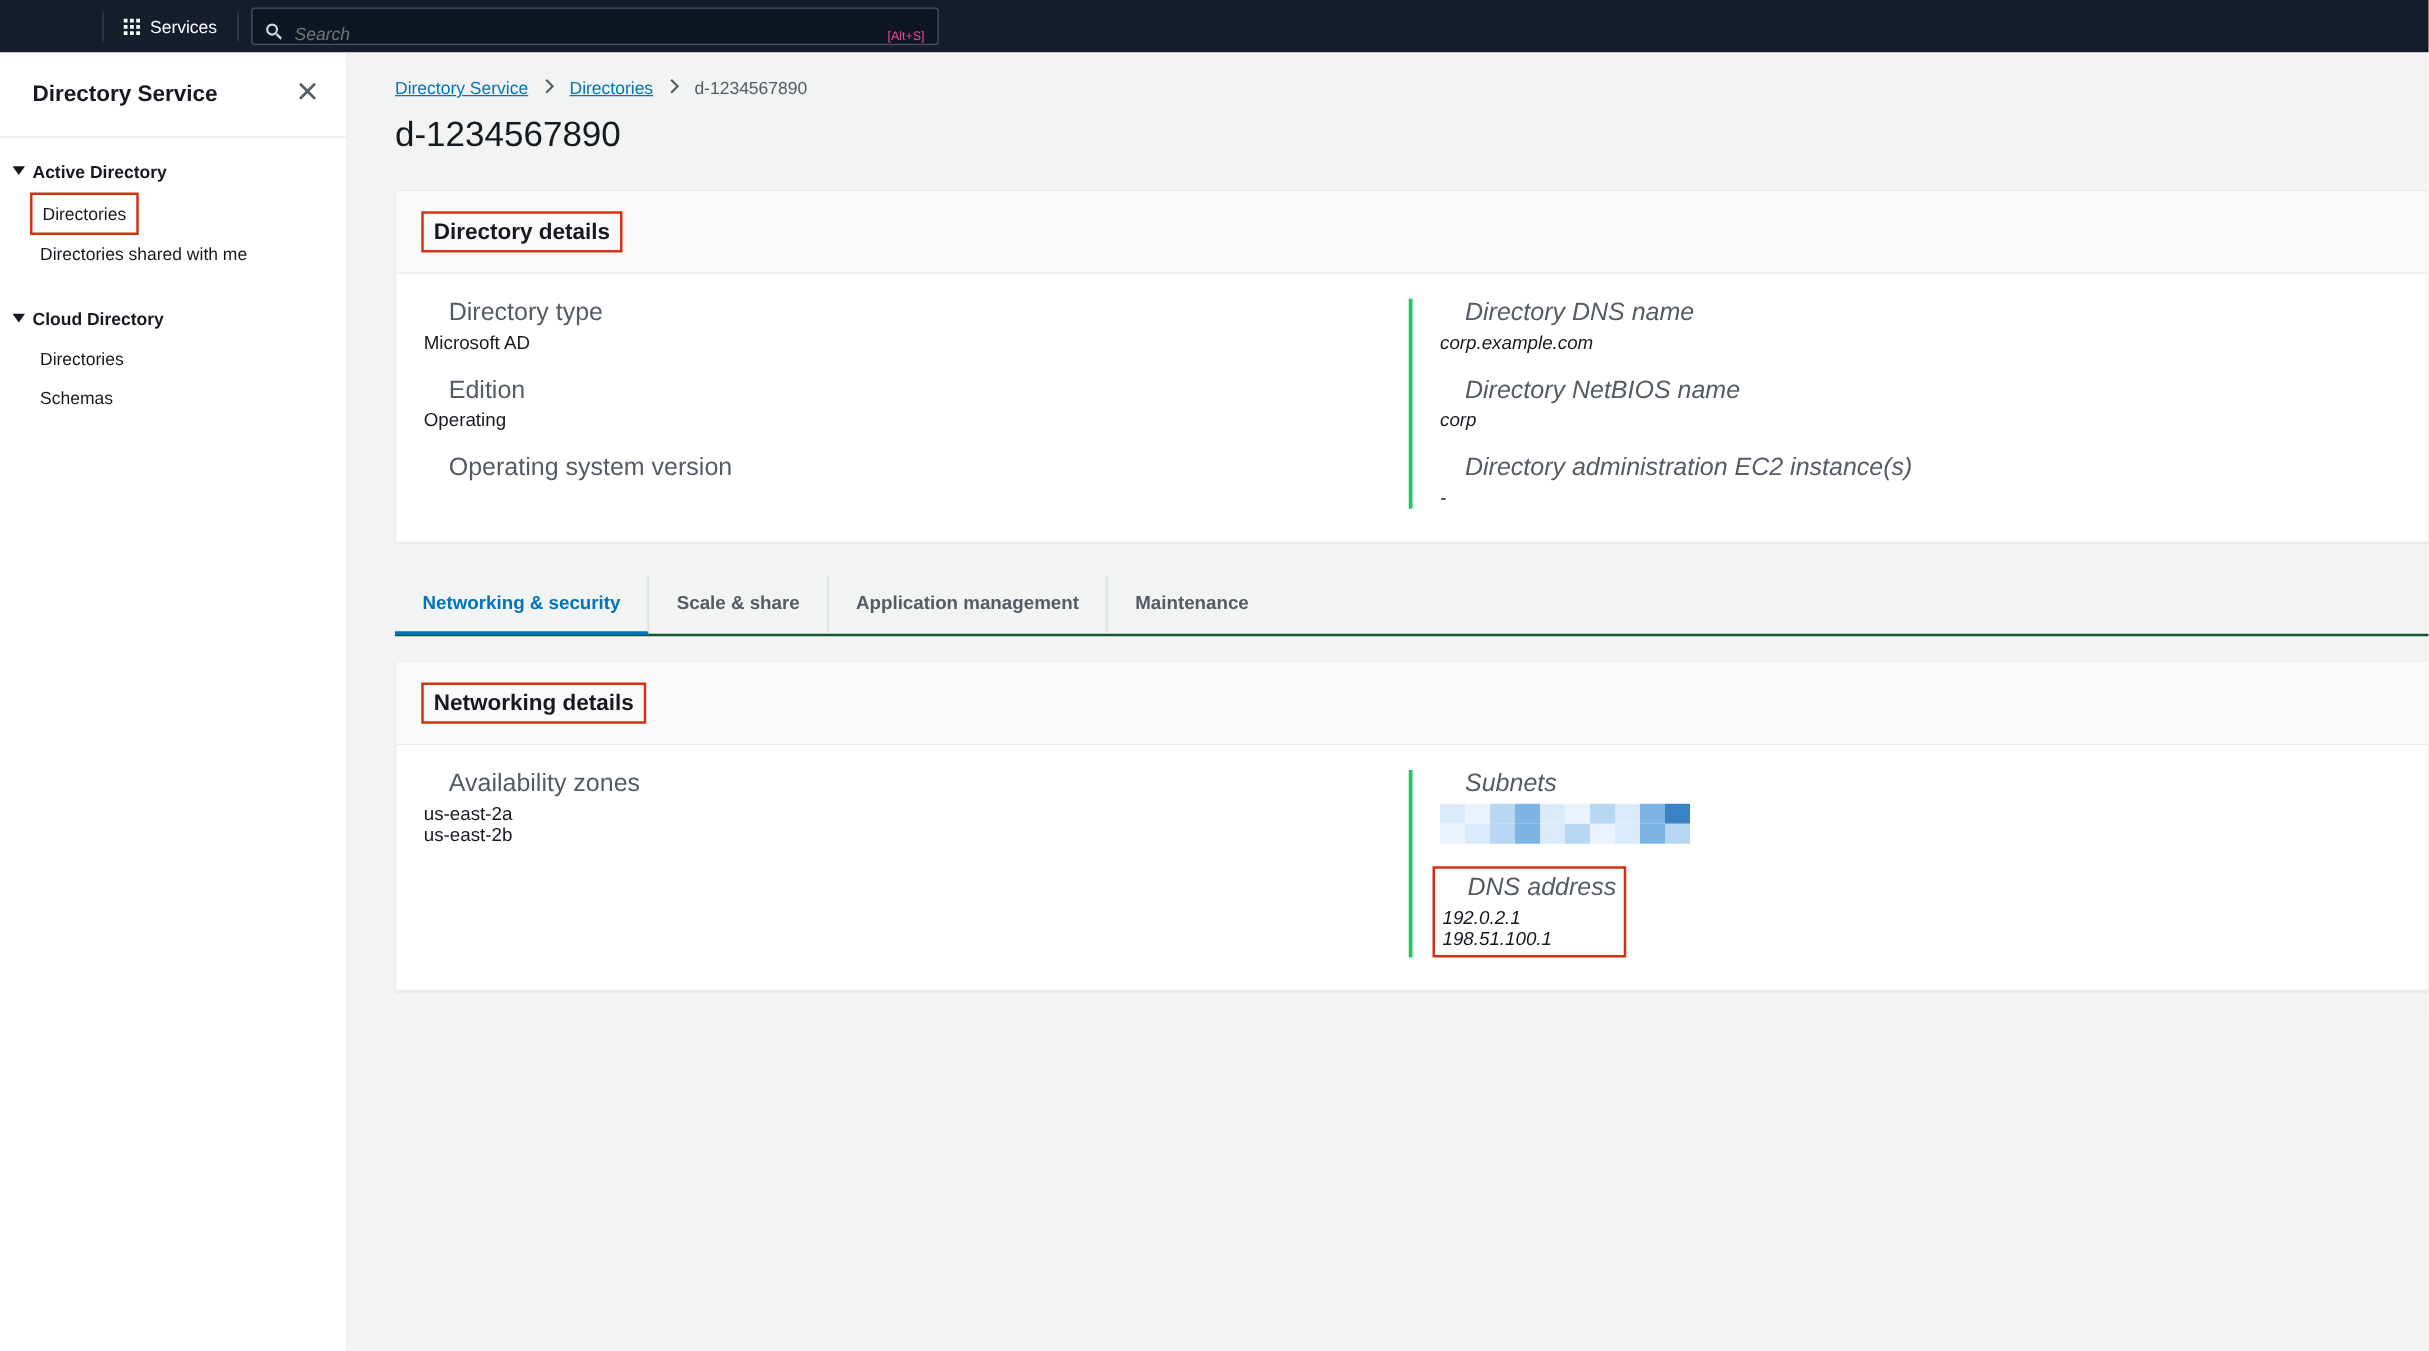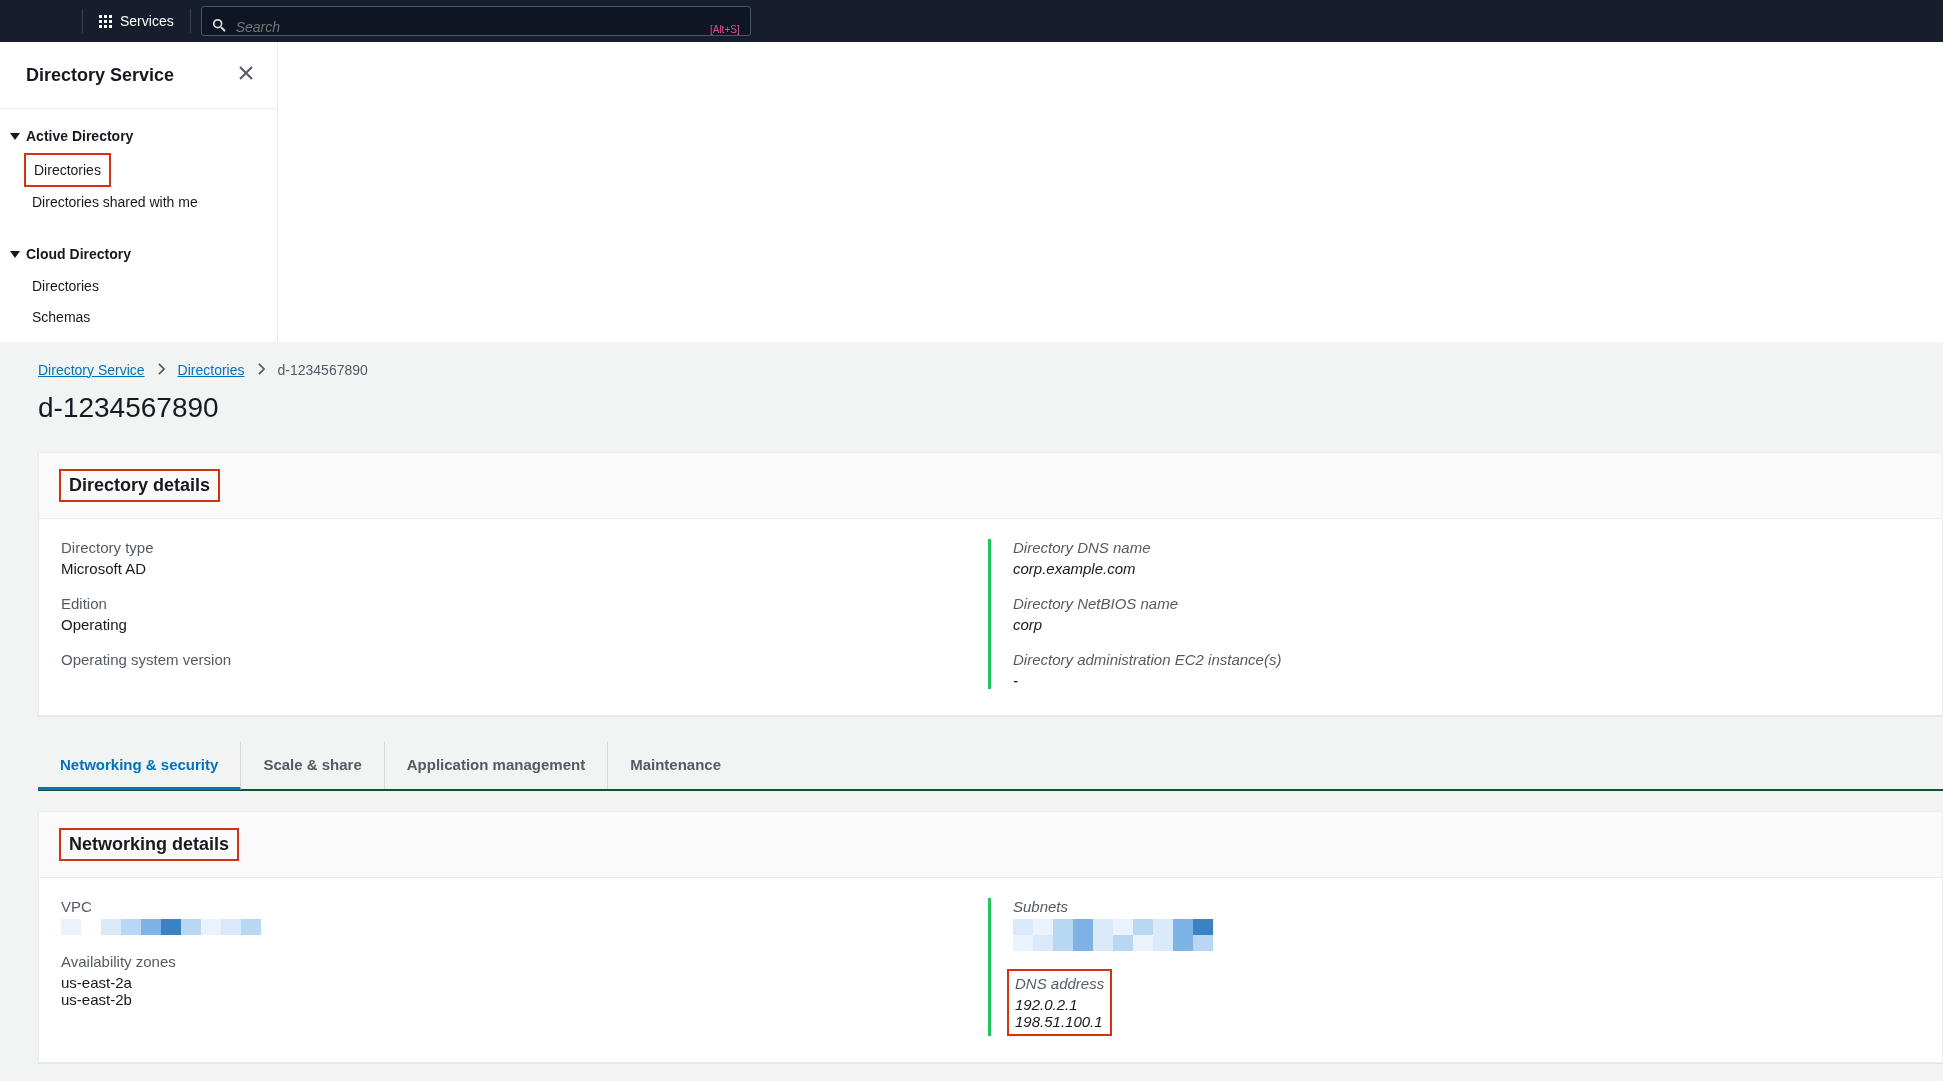--- a/index.html
+++ b/index.html
@@ -27,21 +27,21 @@
       height: 30px; width: 550px; padding: 0 10px; gap: 10px;
     }
     .searchbox input {
       background: transparent; border: none; outline: none;
       color: #d5dbdb; flex: 1; font-size: 14px; font-style: italic;
     }
     .searchbox .kbd { color: #ec4899; font-size: 10px; font-style: normal; }
     .search-icon svg { width: 14px; height: 14px; fill: #d5dbdb; }
 
     
-    .shell { display: flex; height: calc(100% - 42px); flex-direction: column; }
+    .shell { display: flex; height: calc(100% - 42px); }
     .sidebar { width: 278px; border-right: 1px solid #e9ebed; background: #ffffff; }
     .sidebar-header {
       display: flex; align-items: center; justify-content: space-between;
       padding: 20px 20px 20px 26px; border-bottom: 1px solid #e9ebed;
     }
     .sidebar-header h2 { font-size: 18px; font-weight: 700; }
     .close-x svg { width: 14px; height: 14px; stroke: #545b64; stroke-width: 2; fill: none; }
     .close-x { cursor: pointer; padding: 4px; }
 
     .sidebar-section { padding: 14px 10px 6px 10px; }
@@ -69,21 +69,21 @@
       box-shadow: 0 1px 1px rgba(0,0,0,0.05);
     }
     .panel-header { padding: 16px 20px; background: #fafafa; border-bottom: 1px solid #e9ebed; }
     .panel-header .title-box { display: inline-block; padding: 4px 8px; }
     .panel-header .title-box.highlight { border: 2px solid #d13212; }
     .panel-header h3 { font-size: 18px; font-weight: 700; color: #16191f; }
     .panel-body { padding: 20px 22px 26px 22px; display: flex; gap: 20px; }
     .col { flex: 1; }
     .col + .col { border-left: 3px solid #22c55e; padding-left: 22px; font-style: italic; }
     .field { margin-bottom: 18px; }
-    .field .lbl { font-size: 15px; color: #545b64; margin-bottom: 4px; }
+    .field .lbl { font-size: 20px; color: #545b64; margin-bottom: 4px; margin-left: 20px; }
     .field .val { font-size: 15px; color: #16191f; }
     .field .val span { display: block; }
     .field.highlight { border: 2px solid #d13212; padding: 4px 6px; margin-left: -6px; display: inline-block; }
 
     
     .tabs {
       display: flex; align-items: stretch; border-bottom: 2px solid #14532d;
       margin: 26px 0 20px 0;
     }
     .tab {
@@ -242,35 +242,20 @@
     </div>
 
     <section class="panel">
       <div class="panel-header">
         <span class="title-box highlight">
           <h3>Networking details</h3>
         </span>
       </div>
       <div class="panel-body">
         <div class="col">
-          <div class="field">
-            <div class="lbl">VPC</div>
-            <div class="pixelbar">
-              <span class="px-e"></span>
-                <span class="px-f"></span>
-                <span class="px-a"></span>
-                <span class="px-b"></span>
-              <span class="px-c"></span>
-                <span class="px-d"></span>
-                <span class="px-b"></span>
-                <span class="px-e"></span>
-              <span class="px-a"></span>
-                <span class="px-b"></span>
-            </div>
-          </div>
           <div class="field" style="margin-bottom:0;">
             <div class="lbl">Availability zones</div>
             <div class="val">
               <span>us-east-2a</span>
               <span>us-east-2b</span>
             </div>
           </div>
         </div>
         <div class="col">
           <div class="field">

